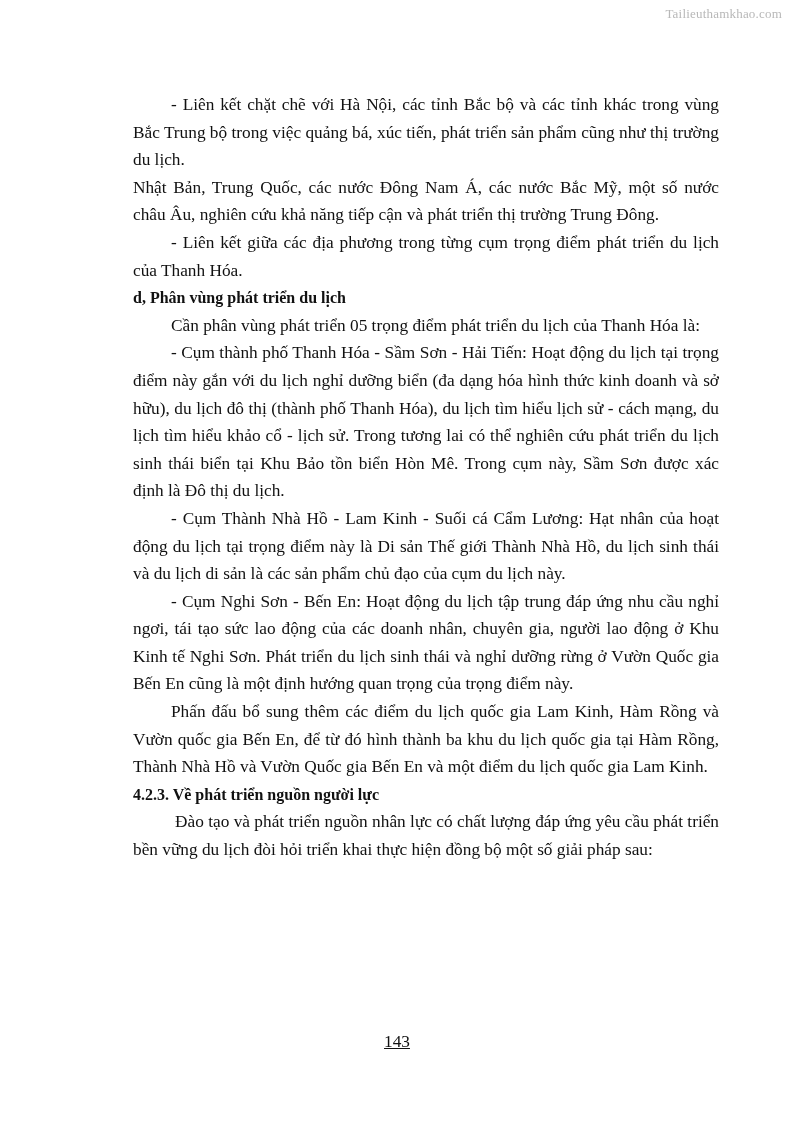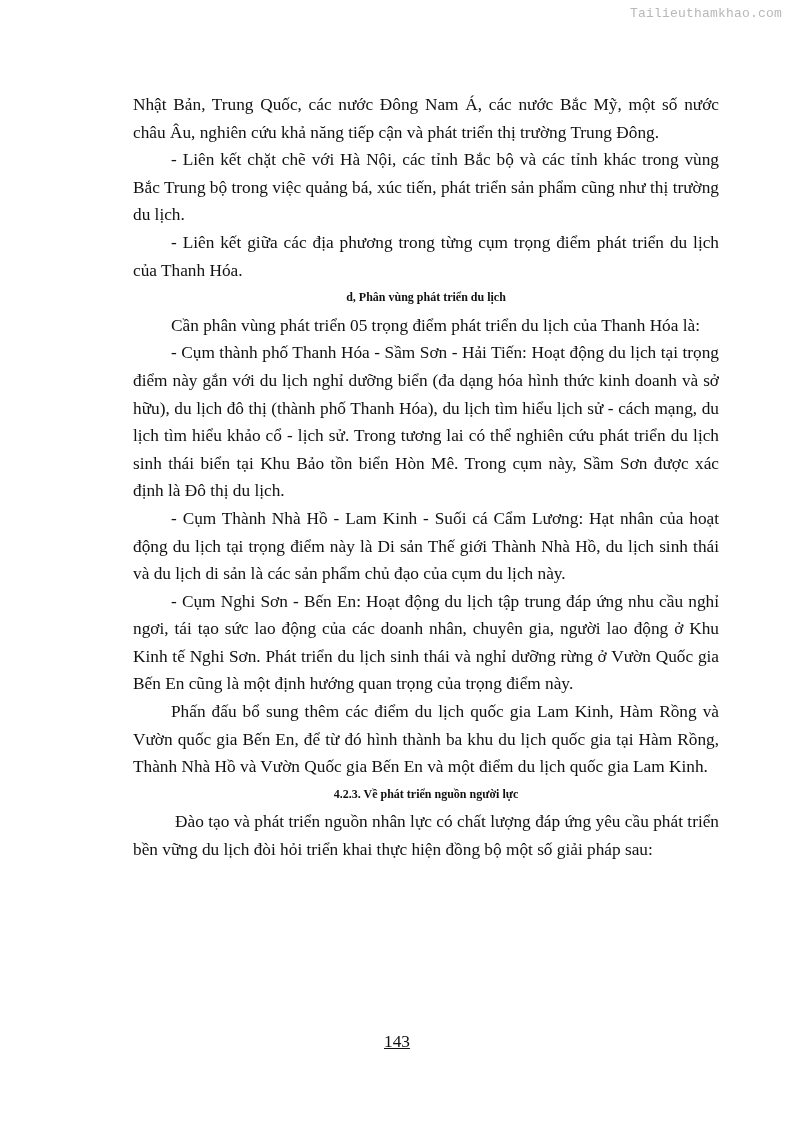--- a/index.html
+++ b/index.html
@@ -12,21 +12,21 @@
       height: 1123px;
       position: relative;
       overflow: hidden;
       font-family: "Liberation Serif", "DejaVu Serif", serif;
       color: #111111;
     }
     .watermark {
       position: absolute;
       top: 6px;
       right: 12px;
-      font-family: Liberation Mono, monospace;
+      font-family: Liberation Serif, serif;
       font-size: 13px;
       color: #b8b8b8;
       letter-spacing: 0.2px;
     }
     .page-body {
       position: absolute;
       left: 133px;
       top: 91px;
       width: 586px;
       font-size: 17.3px;
@@ -39,42 +39,41 @@
     }
     .para.indent {
       text-indent: 38px;
     }
     .para.indent-wide {
       text-indent: 42px;
     }
     .heading {
       margin: 0;
       font-weight: bold;
-      font-size: 12px;
+      font-size: 16px;
       line-height: 27.6px;
-      text-align: center;
     }
     .page-number {
       position: absolute;
       top: 1032px;
       left: 0;
       width: 794px;
       text-align: center;
       font-size: 17.3px;
       text-decoration: underline;
     }
   </style>
 </head>
 <body>
 
 <div class="watermark">Tailieuthamkhao.com</div>
 
 <div class="page-body">
+  <p class="para indent">- Liên kết chặt chẽ với Hà Nội, các tỉnh Bắc bộ và các tỉnh khác trong vùng Bắc Trung bộ trong việc quảng bá, xúc tiến, phát triển sản phẩm cũng như thị trường du lịch.</p>
   <p class="para">Nhật Bản, Trung Quốc, các nước Đông Nam Á, các nước Bắc Mỹ, một số nước châu Âu, nghiên cứu khả năng tiếp cận và phát triển thị trường Trung Đông.</p>
-  <p class="para indent">- Liên kết chặt chẽ với Hà Nội, các tỉnh Bắc bộ và các tỉnh khác trong vùng Bắc Trung bộ trong việc quảng bá, xúc tiến, phát triển sản phẩm cũng như thị trường du lịch.</p>
   <p class="para indent">- Liên kết giữa các địa phương trong từng cụm trọng điểm phát triển du lịch của Thanh Hóa.</p>
   <h3 class="heading">d, Phân vùng phát triển du lịch</h3>
   <p class="para indent">Cần phân vùng phát triển 05 trọng điểm phát triển du lịch của Thanh Hóa là:</p>
   <p class="para indent">- Cụm thành phố Thanh Hóa - Sầm Sơn - Hải Tiến: Hoạt động du lịch tại trọng điểm này gắn với du lịch nghỉ dưỡng biển (đa dạng hóa hình thức kinh doanh và sở hữu), du lịch đô thị (thành phố Thanh Hóa), du lịch tìm hiểu lịch sử - cách mạng, du lịch tìm hiểu khảo cổ - lịch sử. Trong tương lai có thể nghiên cứu phát triển du lịch sinh thái biển tại Khu Bảo tồn biển Hòn Mê. Trong cụm này, Sầm Sơn được xác định là Đô thị du lịch.</p>
   <p class="para indent">- Cụm Thành Nhà Hồ - Lam Kinh - Suối cá Cẩm Lương: Hạt nhân của hoạt động du lịch tại trọng điểm này là Di sản Thế giới Thành Nhà Hồ, du lịch sinh thái và du lịch di sản là các sản phẩm chủ đạo của cụm du lịch này.</p>
   <p class="para indent">- Cụm Nghi Sơn - Bến En: Hoạt động du lịch tập trung đáp ứng nhu cầu nghỉ ngơi, tái tạo sức lao động của các doanh nhân, chuyên gia, người lao động ở Khu Kinh tế Nghi Sơn. Phát triển du lịch sinh thái và nghỉ dưỡng rừng ở Vườn Quốc gia Bến En cũng là một định hướng quan trọng của trọng điểm này.</p>
   <p class="para indent">Phấn đấu bổ sung thêm các điểm du lịch quốc gia Lam Kinh, Hàm Rồng và Vườn quốc gia Bến En, để từ đó hình thành ba khu du lịch quốc gia tại Hàm Rồng, Thành Nhà Hồ và Vườn Quốc gia Bến En và một điểm du lịch quốc gia Lam Kinh.</p>
   <h3 class="heading">4.2.3. Về phát triển nguồn người lực</h3>
   <p class="para indent-wide">Đào tạo và phát triển nguồn nhân lực có chất lượng đáp ứng yêu cầu phát triển bền vững du lịch đòi hỏi triển khai thực hiện đồng bộ một số giải pháp sau:</p>
 </div>

